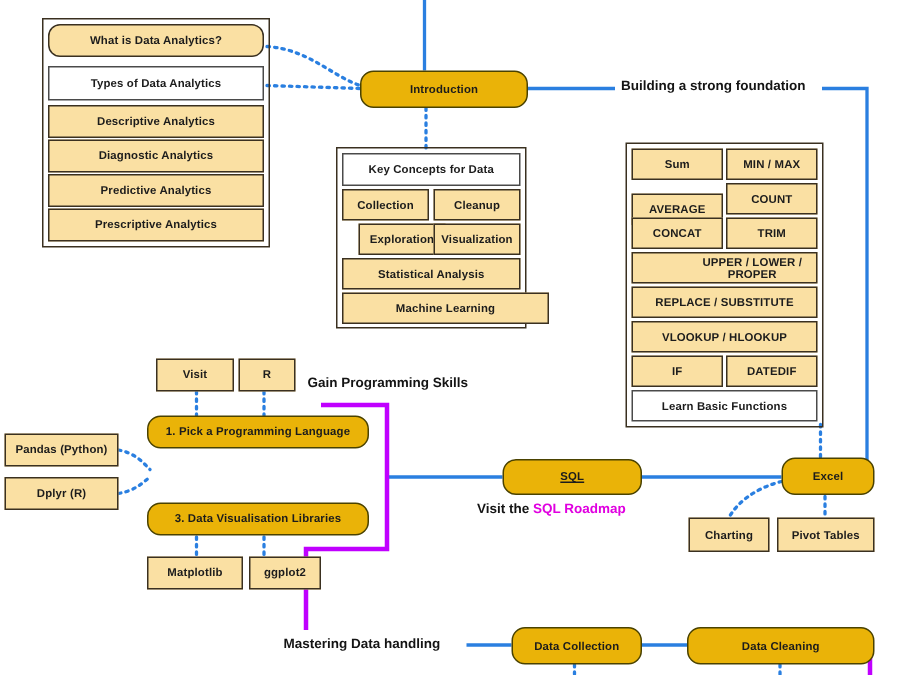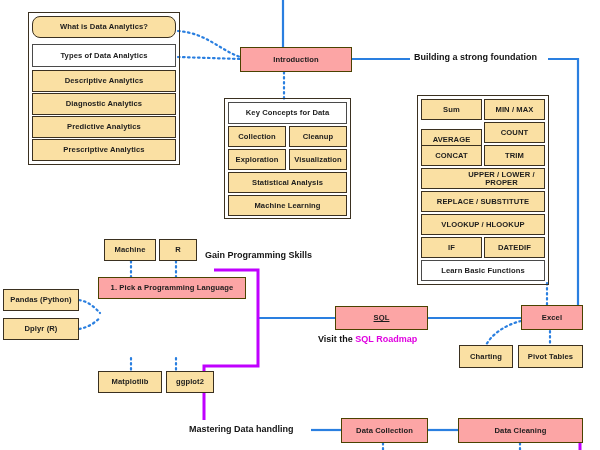--- a/index.html
+++ b/index.html
@@ -14,21 +14,21 @@
   .node{
     position:absolute;box-sizing:border-box;
     display:flex;align-items:center;justify-content:center;
     text-align:center;
     border:1.5px solid #3a3020;
     background:#fae0a3;
     font-size:7.6px;font-weight:bold;letter-spacing:.1px;
     color:#1c1c1c;line-height:1.05;
     padding:0 2px;
   }
-  .node.yellow{background:#fca5a5;border-color:#4a4200;}
+  .node.yellow{background:#eab308;border-color:#4a4200;border-radius:9px;}
   .node.white{background:#ffffff;border-color:#4a4a4a;}
   .label{
     position:absolute;font-size:9px;font-weight:bold;color:#141414;
     white-space:nowrap;
   }
   .label .accent{color:#e000e0;}
   .group-box{
     position:absolute;box-sizing:border-box;
     border:1.5px solid #3a3020;background:transparent;
   }
@@ -98,25 +98,25 @@
 
   <div class="label" style="left:414px;top:52px;">Building a strong foundation</div>
 
   <div class="group-box" style="left:224px;top:98px;width:127px;height:121px;"></div>
 
   <div class="node white" style="left:228px;top:102px;width:119px;height:22px;">Key Concepts for Data</div>
 
   <div class="node" style="left:228px;top:126px;width:58px;height:21px;">Collection</div>
   <div class="node" style="left:289px;top:126px;width:58px;height:21px;">Cleanup</div>
 
-  <div class="node" style="left:228px;top:149px;width:58px;height:21px;text-align:center;">Exploration</div>
+  <div class="node" style="left:239px;top:149px;width:58px;height:21px;text-align:center;">Exploration</div>
   <div class="node" style="left:289px;top:149px;width:58px;height:21px;">Visualization</div>
 
   <div class="node" style="left:228px;top:172px;width:119px;height:21px;">Statistical Analysis</div>
-  <div class="node" style="left:228px;top:195px;width:119px;height:21px;">Machine Learning</div>
+  <div class="node" style="left:228px;top:195px;width:138px;height:21px;">Machine Learning</div>
 
   <div class="group-box" style="left:417px;top:95px;width:132px;height:190px;"></div>
 
   <div class="node" style="left:421px;top:99px;width:61px;height:21px;">Sum</div>
   <div class="node" style="left:484px;top:99px;width:61px;height:21px;">MIN / MAX</div>
 
   <div class="node" style="left:421px;top:122px;width:61px;height:21px;margin-top:7px;">AVERAGE</div>
   <div class="node" style="left:484px;top:122px;width:61px;height:21px;">COUNT</div>
 
   <div class="node" style="left:421px;top:145px;width:61px;height:21px;">CONCAT</div>
@@ -126,24 +126,25 @@
   <div class="node" style="left:421px;top:191px;width:124px;height:21px;">REPLACE / SUBSTITUTE</div>
   <div class="node" style="left:421px;top:214px;width:124px;height:21px;">VLOOKUP / HLOOKUP</div>
 
   <div class="node" style="left:421px;top:237px;width:61px;height:21px;">IF</div>
   <div class="node" style="left:484px;top:237px;width:61px;height:21px;">DATEDIF</div>
 
   <div class="node white" style="left:421px;top:260px;width:124px;height:21px;">Learn Basic Functions</div>
 
   <div class="label" style="left:205px;top:250px;">Gain Programming Skills</div>
 
-  <div class="node" style="left:104px;top:239px;width:52px;height:22px;">Machine</div>
+  <div class="node" style="left:104px;top:239px;width:52px;height:22px;">Visit</div>
   <div class="node" style="left:159px;top:239px;width:38px;height:22px;">R</div>
 
   <div class="node yellow" style="left:98px;top:277px;width:148px;height:22px;">1. Pick a Programming Language</div>
+  <div class="node yellow" style="left:98px;top:335px;width:148px;height:22px;">3. Data Visualisation Libraries</div>
 
   <div class="node" style="left:3px;top:289px;width:76px;height:22px;">Pandas (Python)</div>
   <div class="node" style="left:3px;top:318px;width:76px;height:22px;">Dplyr (R)</div>
 
   <div class="node" style="left:98px;top:371px;width:64px;height:22px;">Matplotlib</div>
   <div class="node" style="left:166px;top:371px;width:48px;height:22px;">ggplot2</div>
 
   <div class="node yellow" style="left:335px;top:306px;width:93px;height:24px;text-decoration:underline;">SQL</div>
 
   <div class="label" style="left:318px;top:334px;">

